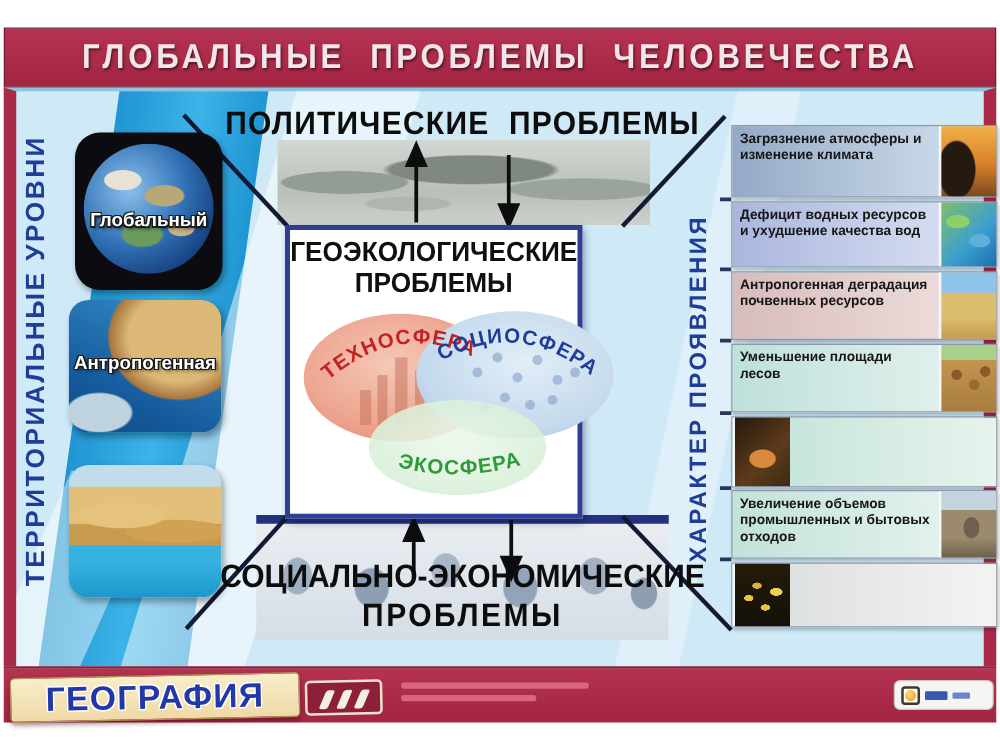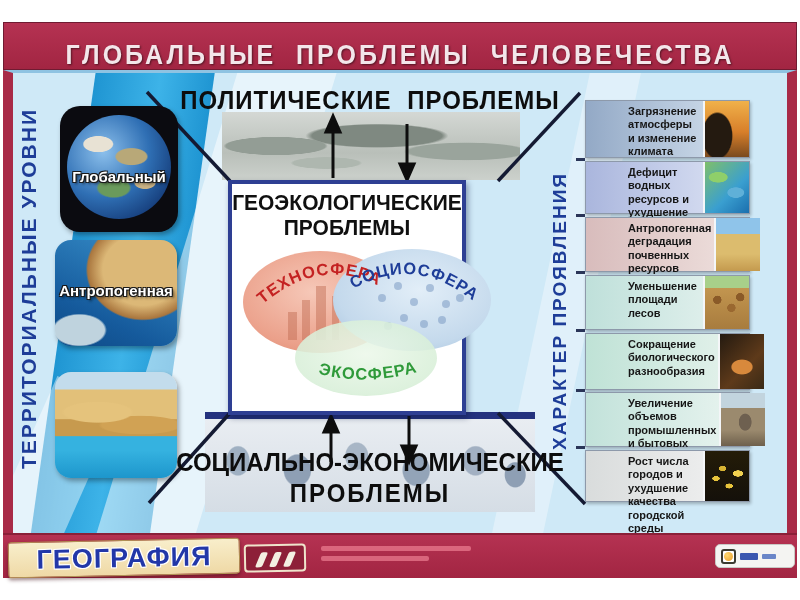--- a/index.html
+++ b/index.html
@@ -2,21 +2,21 @@
 <html><head>
 <meta charset="utf-8">
 <style>
   * { margin:0; padding:0; box-sizing:border-box; }
   html,body { width:800px; height:600px; background:#ffffff; font-family:"Liberation Sans", sans-serif; }
   .page { position:relative; width:800px; height:600px; background:#fff; overflow:hidden; }
 
   
   .title-bar { position:absolute; left:3px; right:3px; top:22px; height:48px;
     background:linear-gradient(180deg,#b53252,#a22542); border:1px solid #701b32;
-    display:flex; align-items:flex-end; justify-content:center; z-index:6; }
+    display:flex; align-items:center; justify-content:center; z-index:6; }
   .title-bar span { color:#f3e6ea; font-weight:700; font-size:25px; letter-spacing:3px; word-spacing:10px;
     transform:scaleY(1.1); text-shadow:1px 1px 2px rgba(0,0,0,.5); }
 
   .main { position:absolute; left:3px; right:3px; top:70px; height:463px;
     background:#cfe9f7; border-left:10px solid #a82a47; border-right:10px solid #a82a47;
     border-top:3px solid #8fc3e2; overflow:hidden; z-index:0; }
   .blue-band { position:absolute; left:48px; top:-40px; width:118px; height:580px;
     background:linear-gradient(90deg,#1f95d2,#3db3e8 55%,#1f95d2); transform:rotate(8deg); }
   .white-streak1 { position:absolute; left:150px; top:-60px; width:95px; height:620px;
     background:rgba(255,255,255,.5); transform:rotate(17deg); }
@@ -92,22 +92,22 @@
   .center-box { position:absolute; left:228px; top:180px; width:238px; height:235px; z-index:3;
     background:#ffffff; border:4px solid #2e3f93; box-shadow:2px 3px 6px rgba(10,20,60,.4); }
   .center-title { text-align:center; margin-top:7px; color:#101010; font-weight:800; font-size:21px;
     line-height:1.12; transform:scaleY(1.05); }
   .venn { display:block; margin:0 auto; }
 
   
   .overlay { position:absolute; inset:0; z-index:2; pointer-events:none; }
 
   
-  .m-item { position:absolute; left:585px; width:165px; display:flex; z-index:3;
-    border:1px solid #8d99aa; box-shadow:1px 2px 3px rgba(0,0,0,.25);padding-left:36px; }
+  .m-item { position:absolute; left:585px; width:213px; display:flex; z-index:3;
+    border:1px solid #8d99aa; box-shadow:1px 2px 3px rgba(0,0,0,.25); }
   .m-text { flex:1; padding:4px 3px 2px 6px; font-size:11px; font-weight:700; color:#161616; line-height:1.22; }
   .m-photo { width:46px; border-left:2px solid #f4f6f8; flex:none; }
   .mi-1 { top:100px; height:58px; background:linear-gradient(90deg,#93a9c6,#d8e5f1); }
   .mi-2 { top:161px; height:53px; background:linear-gradient(90deg,#aab6dd,#e0e6f6); }
   .mi-3 { top:217px; height:55px; background:linear-gradient(90deg,#d8bcbc,#f0e3e0); }
   .mi-4 { top:275px; height:55px; background:linear-gradient(90deg,#bfe0da,#e9f4f1); }
   .mi-5 { top:333px; height:57px; background:linear-gradient(90deg,#bfe2d6,#e7f3ed); }
   .mi-6 { top:392px; height:55px; background:linear-gradient(90deg,#c2e2da,#ebf5f1); }
   .mi-7 { top:450px; height:52px; background:linear-gradient(90deg,#d9dcdc,#f3f3f3); }
   .p1 { background:radial-gradient(30px 46px at 28% 62%, #241a10 0 48%, transparent 52%),
@@ -284,29 +284,27 @@
   </div>
   <div class="m-item mi-3">
     <div class="m-text">Антропогенная деградация почвенных ресурсов</div>
     <div class="m-photo p3"></div>
   </div>
   <div class="m-item mi-4">
     <div class="m-text">Уменьшение площади лесов</div>
     <div class="m-photo p4"></div>
   </div>
   <div class="m-item mi-5">
-    <div class="m-text">Сокращение биологического разнообразия</div>
     <div class="m-photo p5"></div>
   </div>
   <div class="m-item mi-6">
     <div class="m-text">Увеличение объемов промышленных и бытовых отходов</div>
     <div class="m-photo p6"></div>
   </div>
   <div class="m-item mi-7">
-    <div class="m-text">Рост числа городов и ухудшение качества городской среды</div>
     <div class="m-photo p7"></div>
   </div>
   <div class="tick" style="top:158px"></div>
   <div class="tick" style="top:214px"></div>
   <div class="tick" style="top:271px"></div>
   <div class="tick" style="top:329px"></div>
   <div class="tick" style="top:389px"></div>
   <div class="tick" style="top:446px"></div>
 
   <div class="footer-bar">

